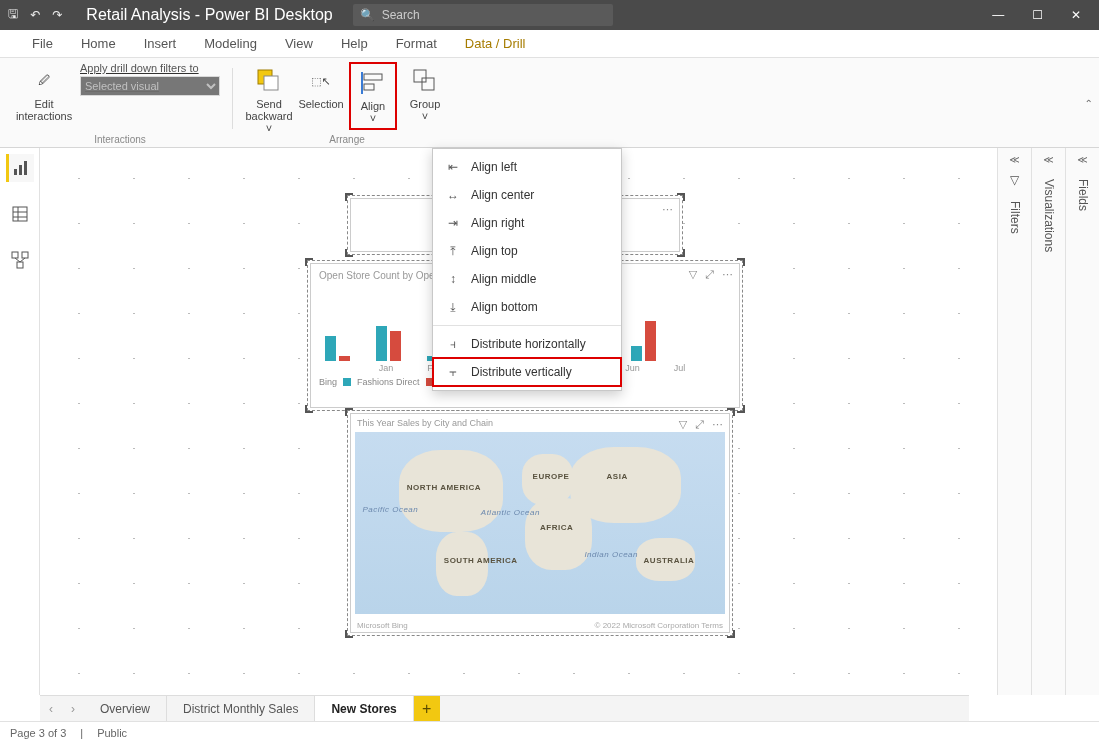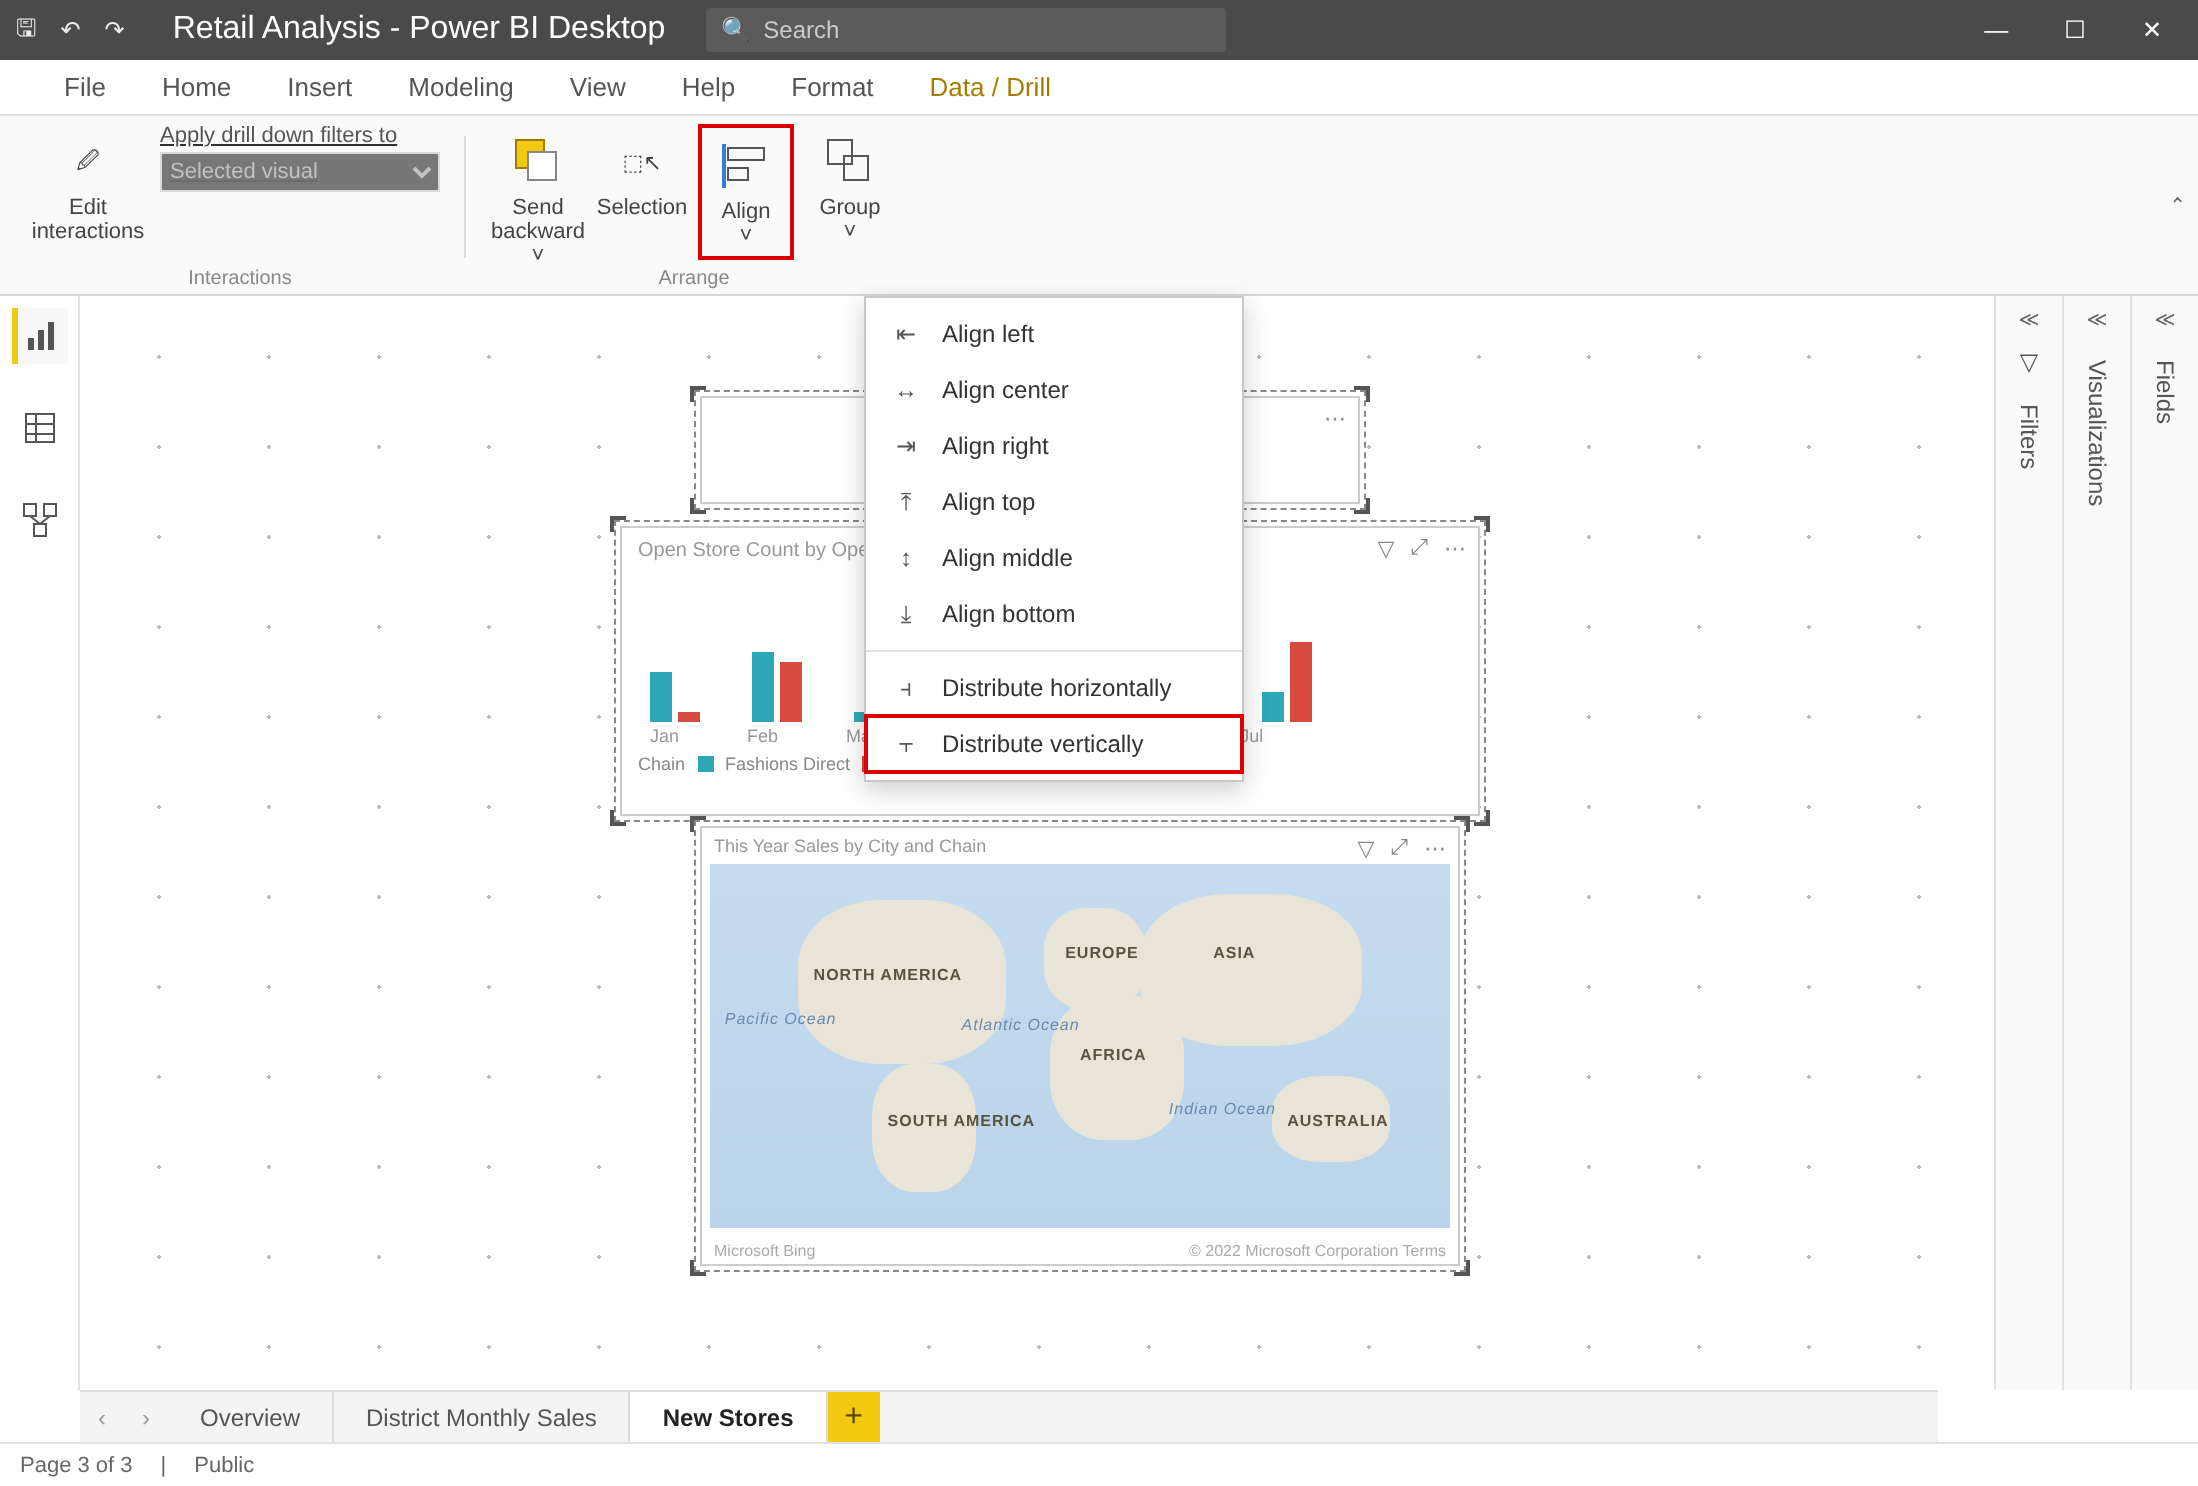--- a/index.html
+++ b/index.html
@@ -53,21 +53,21 @@
 .title-visual{left:260px;top:50px;width:330px;height:54px;}
 .title-visual .big{font-size:26px;color:#999;text-align:center;padding-top:10px;}
 
 .chart-visual{left:220px;top:115px;width:430px;height:145px;}
 .chart-title{font-size:10px;color:#999;padding:6px 0 0 8px;}
 .bars-area{height:80px;display:flex;align-items:flex-end;gap:26px;padding:0 14px;}
 .bar-pair{display:flex;gap:3px;align-items:flex-end;}
 .bar{width:11px;}
 .bar.teal{background:#2ea7b8;}
 .bar.red{background:#d64b3e;}
-.xlabels{display:flex;gap:34px;padding:2px 0 0 14px;font-size:9px;color:#999;}
+.xlabels{display:flex;gap:34px;padding:2px 0 0 14px;font-size:9px;color:#999;justify-content:center;}
 .legend-row{font-size:9px;color:#888;padding:4px 0 0 8px;display:flex;gap:6px;align-items:center;}
 .swatch{width:8px;height:8px;display:inline-block;}
 
 .map-visual{left:260px;top:265px;width:380px;height:220px;}
 .map-title{font-size:9px;color:#999;padding:4px 0 0 6px;}
 .map-body{position:absolute;top:18px;left:4px;right:4px;bottom:18px;background:linear-gradient(#c6dcf0,#b9d4ea);overflow:hidden;}
 .continent{position:absolute;background:#e8e4d8;border-radius:40%;}
 .map-label{position:absolute;font-size:8px;font-weight:600;color:#5a5340;letter-spacing:.5px;}
 .map-label.ocean{color:#6b88ad;font-style:italic;font-weight:400;}
 .map-footer{position:absolute;bottom:2px;left:6px;right:6px;display:flex;justify-content:space-between;font-size:8px;color:#aaa;}
@@ -279,21 +279,21 @@
       <div class="xlabels" id="xlabels">
           <span>Jan</span>
           <span>Feb</span>
           <span>Mar</span>
           <span>Apr</span>
           <span>May</span>
           <span>Jun</span>
           <span>Jul</span>
         </div>
       <div class="legend-row">
-        <span>Chain</span>
+        <span>Bing</span>
         <span class="swatch" style="background:#2ea7b8;"></span>
           <span>Fashions Direct</span>
         <span class="swatch" style="background:#d64b3e;"></span>
           <span>L</span>
       </div>
     </div>
 
     <div class="visual selected map-visual">
       <div class="handles">
           <span class="tl"></span>

